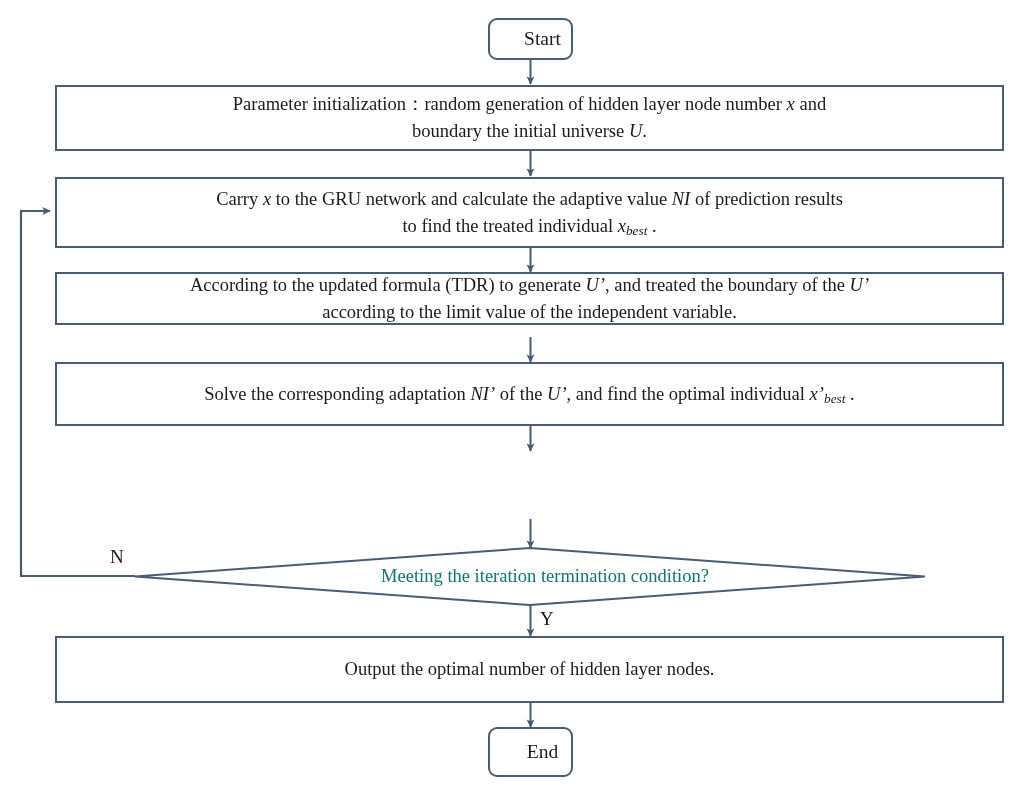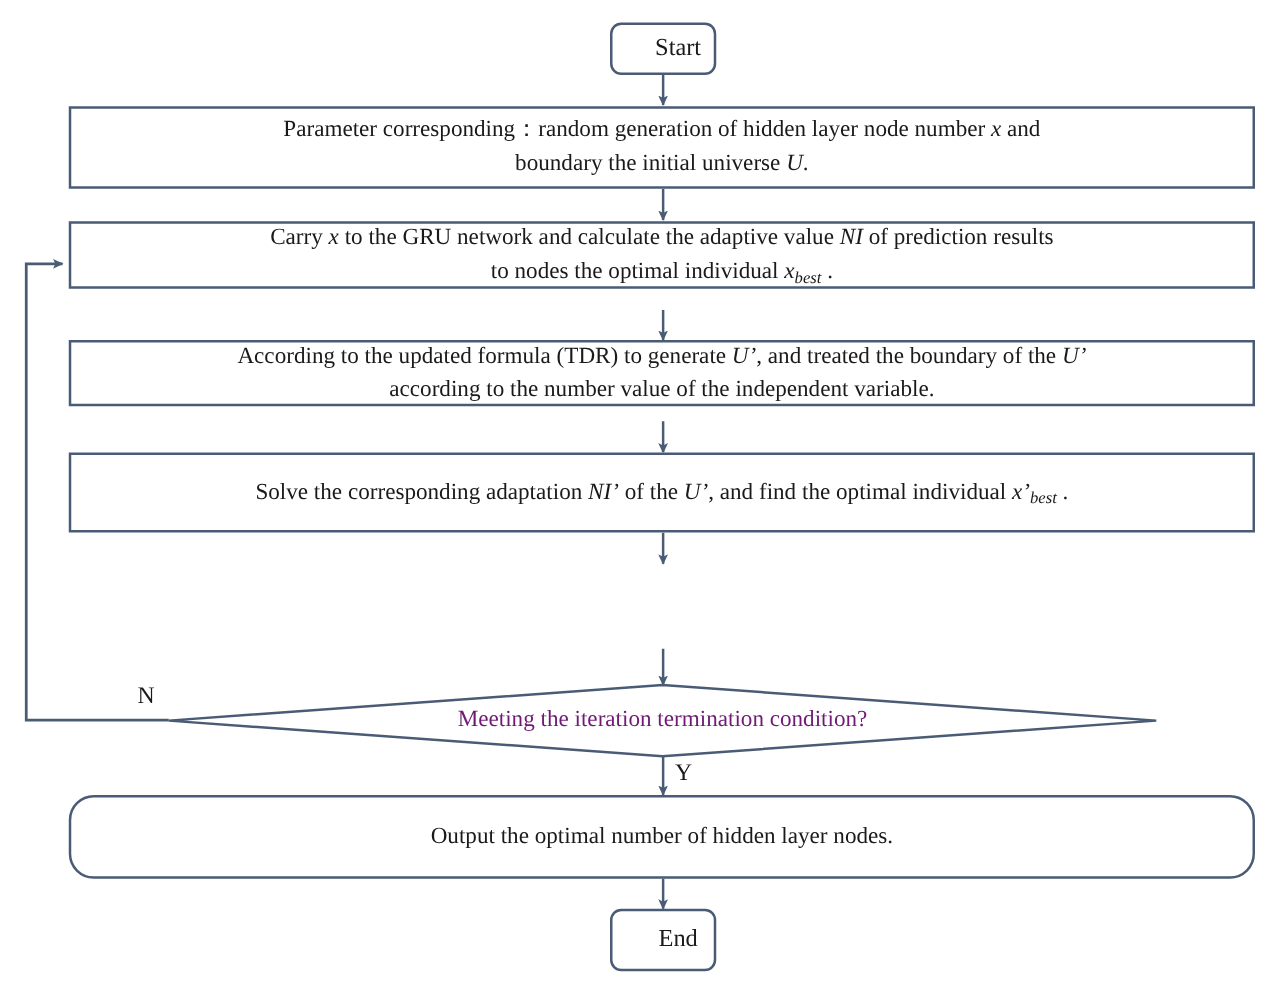--- a/index.html
+++ b/index.html
@@ -58,29 +58,29 @@
     position: absolute;
   }
   .decision-wrap svg {
     position: absolute;
     left: 0;
     top: 0;
     overflow: visible;
   }
   .decision-label {
     position: absolute;
-    left: 0;
+    left: 15px;
     top: 0;
     width: 100%;
     height: 100%;
     display: flex;
     align-items: center;
     justify-content: center;
     font-size: 18.5px;
-    color: #701a75;
+    color: #0f766e;
   }
 
   .branch-label {
     position: absolute;
     font-size: 19px;
     color: #1a1a1a;
     font-family: "Liberation Serif", "DejaVu Serif", serif;
   }
 
   i.var {
@@ -124,57 +124,57 @@
 
     <path d="M 135 576 L 21 576 L 21 211 L 50 211" fill="none" stroke="#4a5b75" stroke-width="2.2" marker-end="url(#arrowhead)"></path>
   </svg>
 
   <div class="node terminator" style="left:488px; top:18px; width:85px; height:42px;">
     <span class="txt">Start</span>
   </div>
 
   <div class="node process" style="left:55px; top:85px; width:949px; height:66px;">
     <span class="txt">
-      <span>Parameter corresponding：</span><span>random generation of hidden layer node number </span><i class="var">x</i><span> and</span><br>
+      <span>Parameter initialization：</span><span>random generation of hidden layer node number </span><i class="var">x</i><span> and</span><br>
       <span>boundary the initial universe </span><i class="var">U</i><span>.</span>
     </span>
   </div>
 
-  <div class="node process" style="left:55px; top:177px; width:949px; height:54px;">
+  <div class="node process" style="left:55px; top:177px; width:949px; height:71px;">
     <span class="txt">
       <span>Carry </span><i class="var">x</i><span> to the GRU network and calculate the adaptive value </span><i class="var">NI</i><span> of prediction results</span><br>
-      <span>to nodes the optimal individual </span><i class="var">x</i><sub>best</sub><span> .</span>
+      <span>to find the treated individual </span><i class="var">x</i><sub>best</sub><span> .</span>
     </span>
   </div>
 
   <div class="node process" style="left:55px; top:272px; width:949px; height:53px;">
     <span class="txt">
       <span>According to the updated formula (TDR) to generate </span><i class="var">U’</i><span>,  and treated the boundary of the </span><i class="var">U’</i><br>
-      <span>according to the number value of the independent variable.</span>
+      <span>according to the limit value of the independent variable.</span>
     </span>
   </div>
 
   <div class="node process" style="left:55px; top:362px; width:949px; height:64px;font-family:Liberation Serif, serif;">
     <span class="txt">
       <span>Solve the corresponding adaptation </span><i class="var">NI’</i><span> of the </span><i class="var">U’</i><span>, and find the optimal individual </span><i class="var">x’</i><sub>best</sub><span> .</span>
     </span>
   </div>
 
 
   <div class="decision-wrap" style="left:135px; top:548px; width:790px; height:57px;">
     <svg width="790" height="57" viewBox="0 0 790 57">
       <polygon points="0,28.5 395,0 790,28.5 395,57" fill="#ffffff" stroke="#4a5b75" stroke-width="2"></polygon>
     </svg>
     <div class="decision-label">Meeting the iteration termination condition?</div>
   </div>
 
   <div class="branch-label" style="left:110px; top:546px;">N</div>
   <div class="branch-label" style="left:540px; top:608px;">Y</div>
 
-  <div class="node process" style="left:55px; top:636px; width:949px; height:67px;border-radius:20px;">
+  <div class="node process" style="left:55px; top:636px; width:949px; height:67px;">
     <span class="txt">Output the optimal number of hidden layer nodes.</span>
   </div>
 
   <div class="node terminator" style="left:488px; top:727px; width:85px; height:50px;">
     <span class="txt">End</span>
   </div>
 
 </div>
 
 </body></html>

